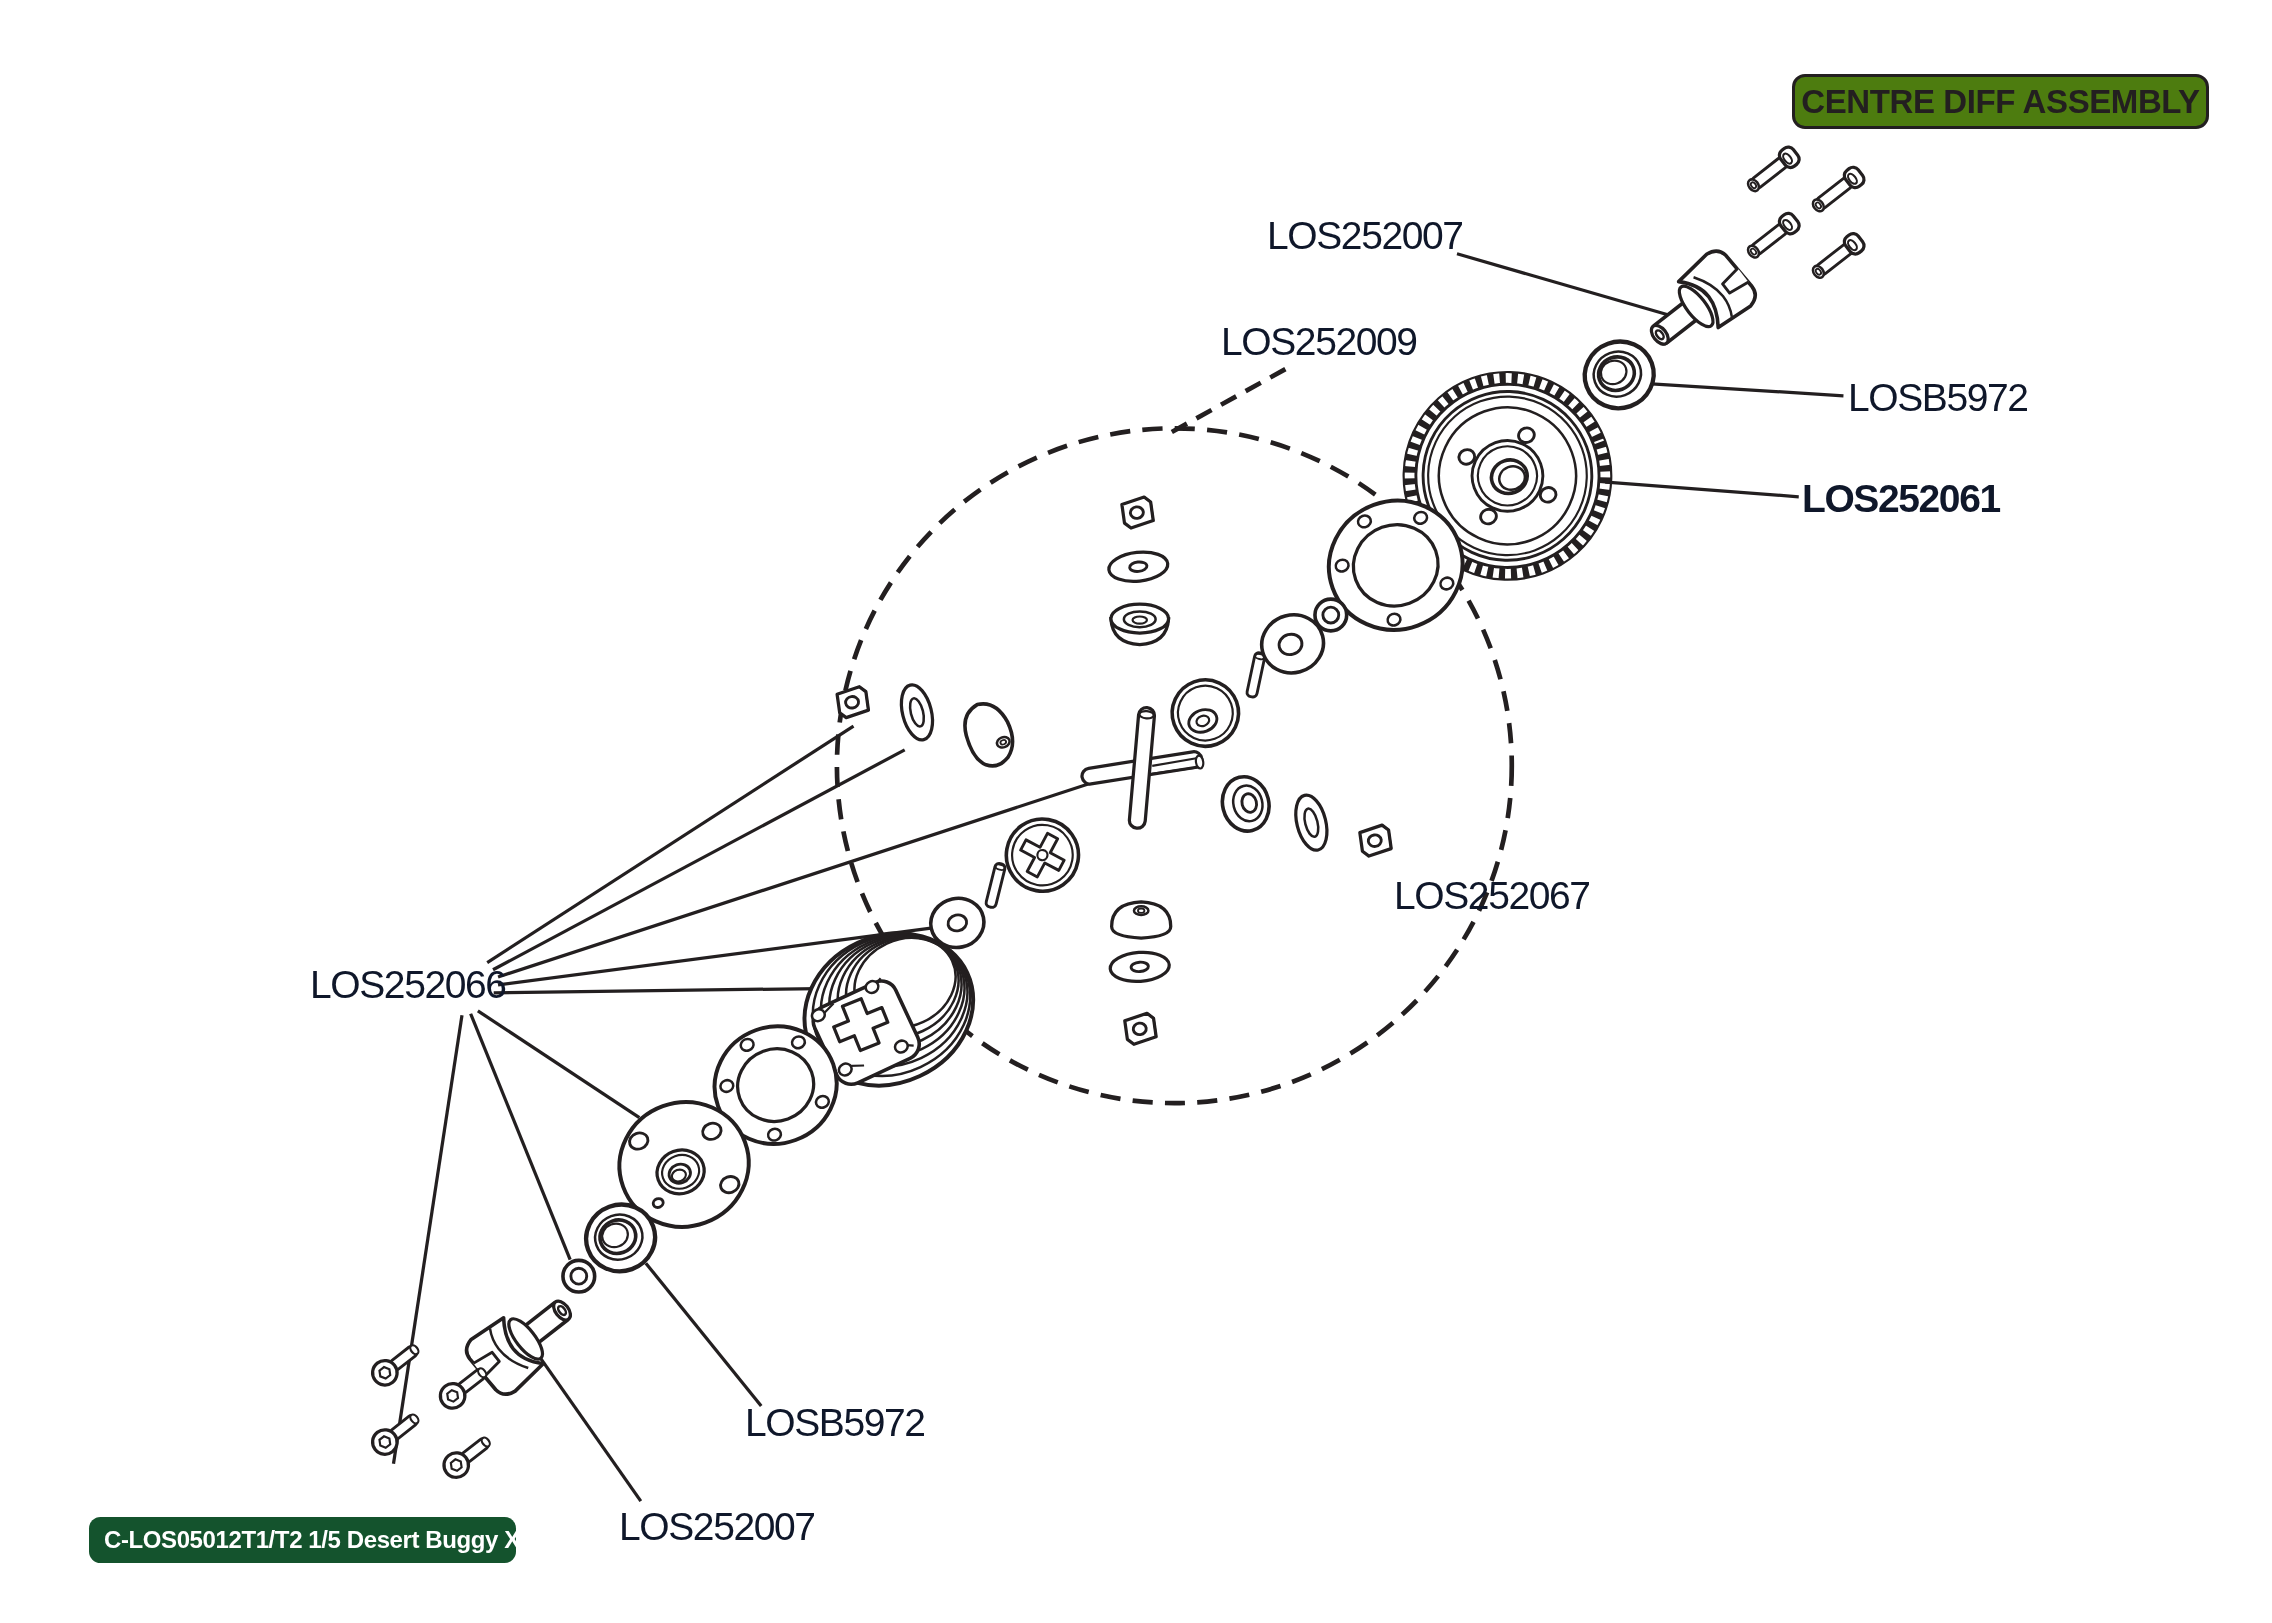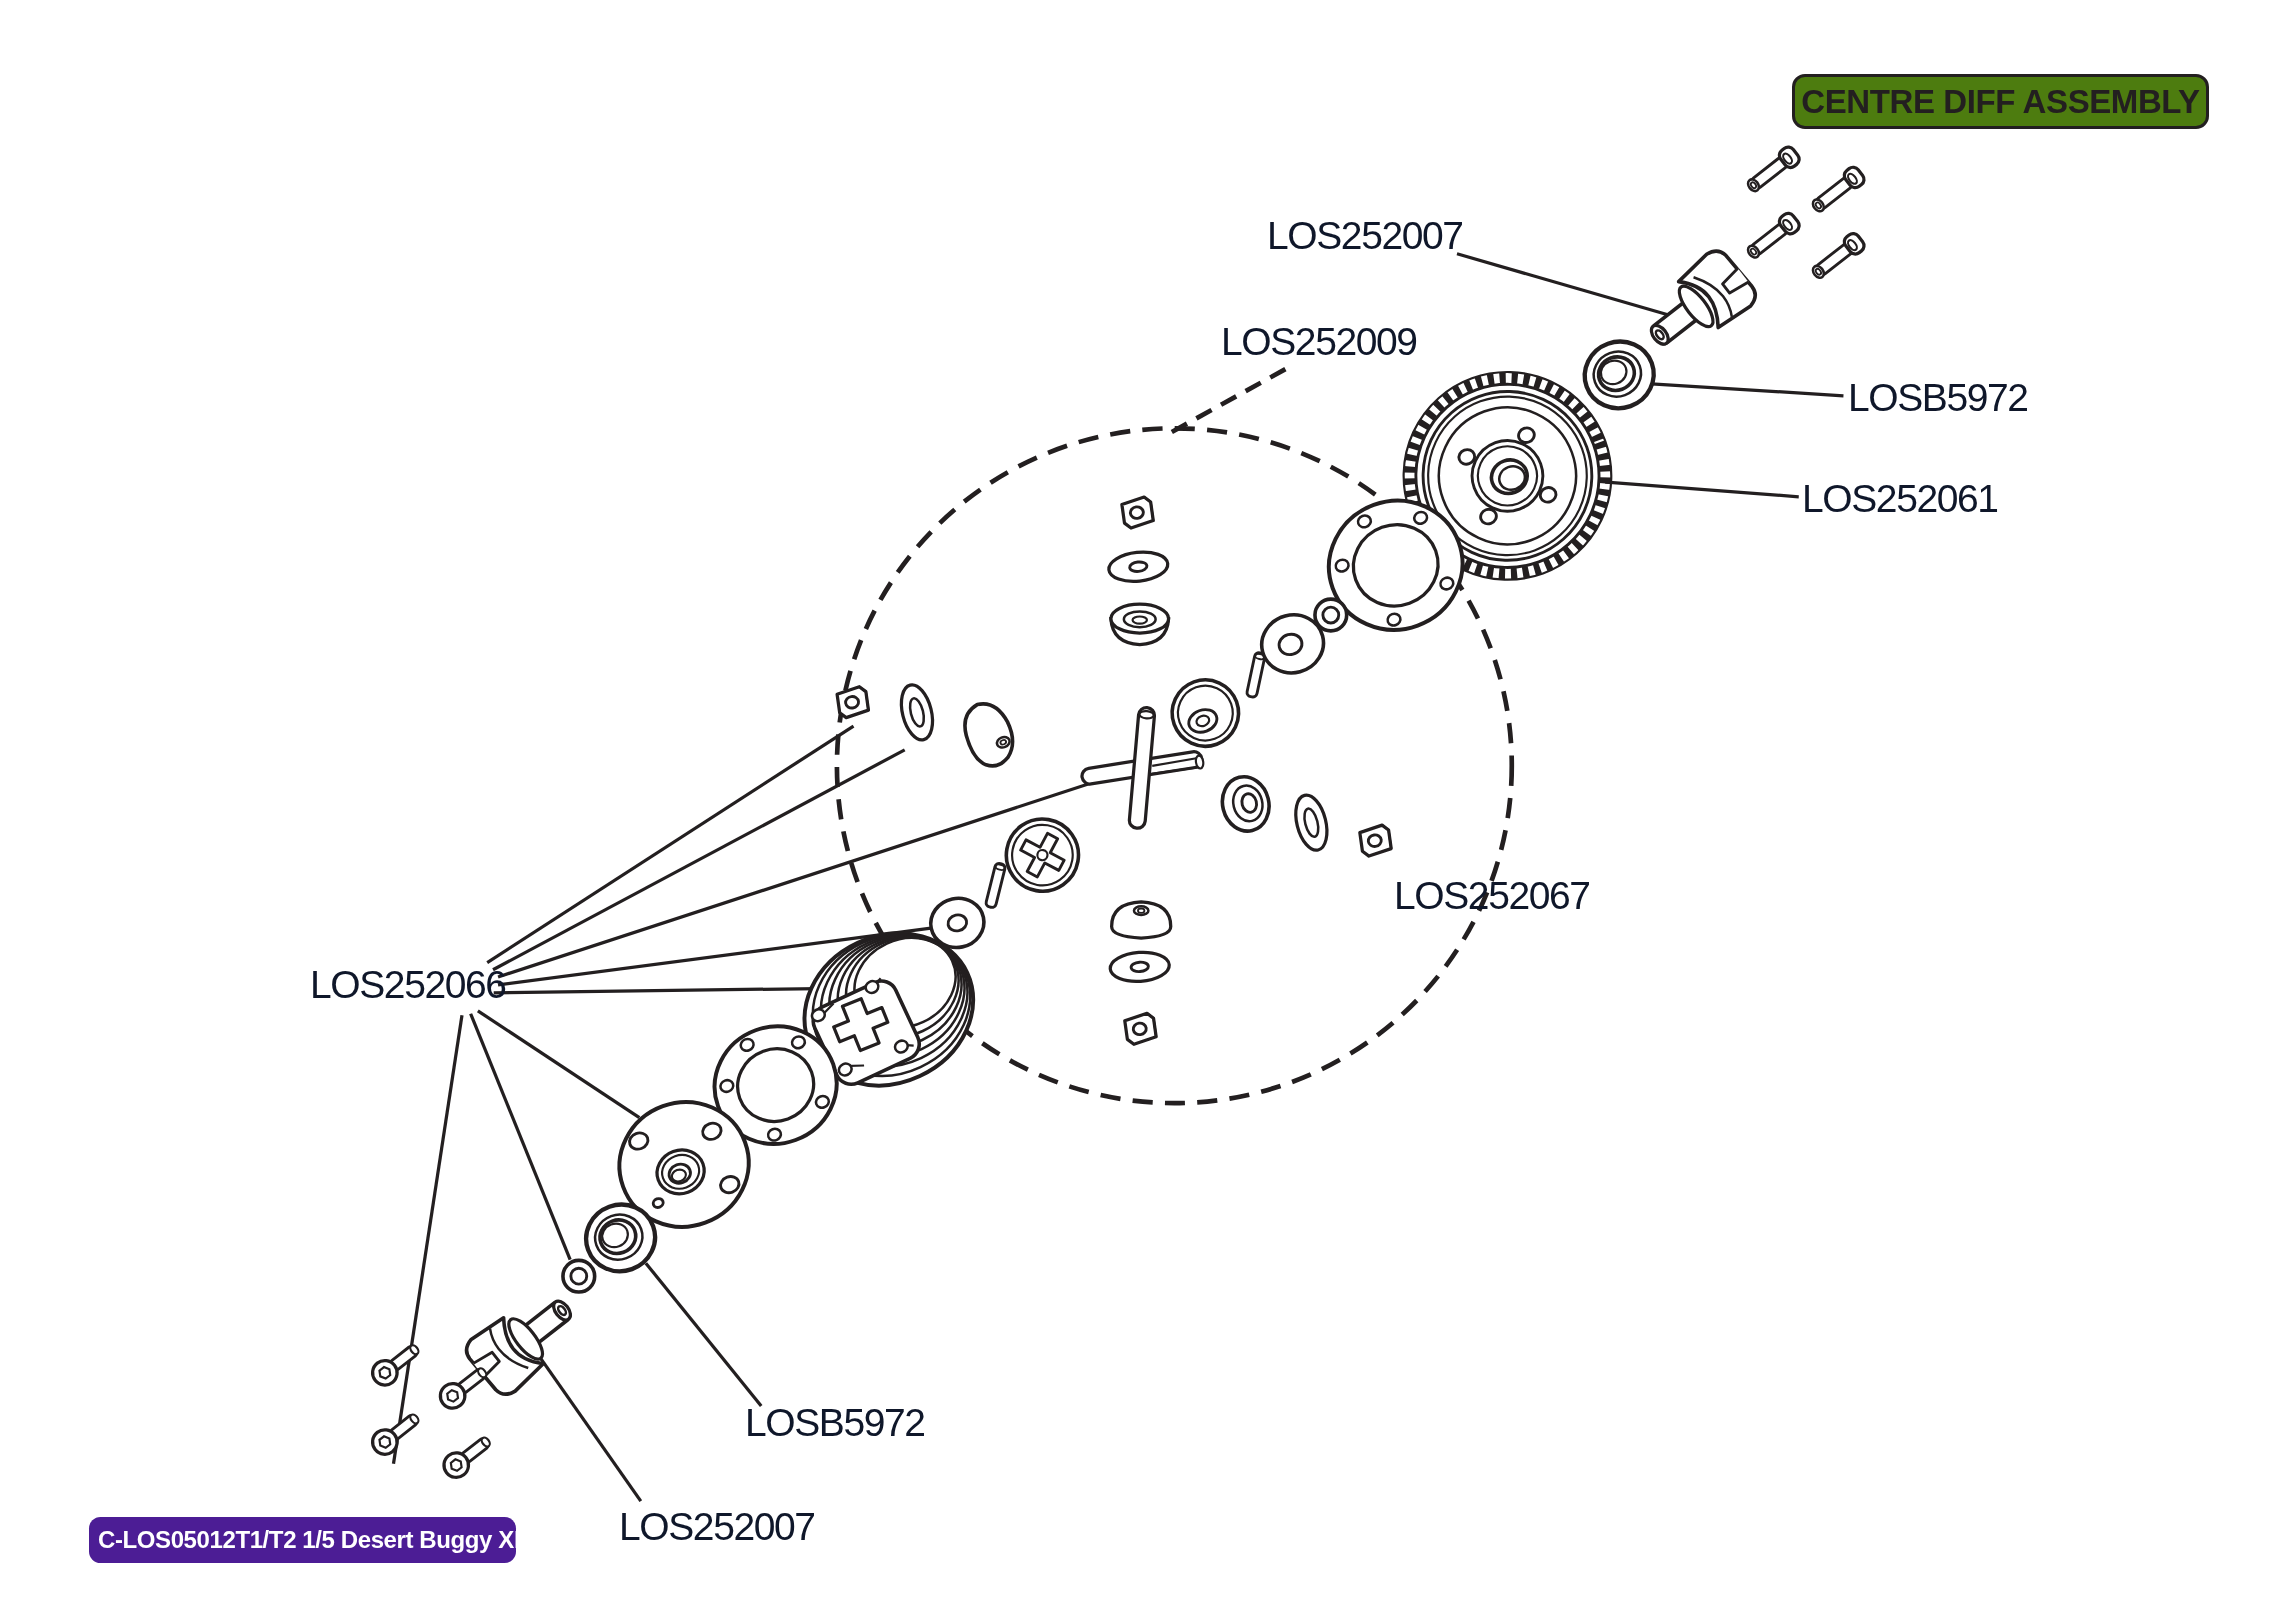--- a/index.html
+++ b/index.html
@@ -18,23 +18,23 @@
     position:absolute;
     left:1792px;top:74px;width:417px;height:55px;
     border:3.6px solid #231f20;border-radius:13px;
     display:flex;align-items:center;justify-content:center;
     font-weight:bold;font-size:33px;color:#231f20;letter-spacing:-0.4px;
     box-sizing:border-box;background:#4d7c0f;
   }
   .footer-box{
     position:absolute;
     left:89px;top:1517px;width:427px;height:46px;
-    background:#4c1d95;border-radius:11.5px;
+    background:#14532d;border-radius:11.5px;
     display:flex;align-items:center;
-    padding-left:9px;box-sizing:border-box;
+    padding-left:15px;box-sizing:border-box;
     color:#ffffff;font-weight:bold;font-size:24px;letter-spacing:-0.4px;
     white-space:nowrap;
   }
   .logo-wrap{position:absolute;left:63px;top:45px;width:339px;height:173px;}
 </style>
 </head>
 <body>
 
 <div id="stage">
 
@@ -303,21 +303,21 @@
   </svg>
 
 
   <div class="title-box">
     <span>CENTRE DIFF ASSEMBLY</span>
   </div>
 
   <div class="part-label" style="left:1267px;top:216px;">LOS252007</div>
   <div class="part-label" style="left:1221px;top:322px;">LOS252009</div>
   <div class="part-label" style="left:1848px;top:378px;">LOSB5972</div>
-  <div class="part-label" style="left:1802px;top:479px;">LOS252061</div>
+  <div class="part-label" style="left:1802px;top:479px;font-weight:bold;">LOS252061</div>
   <div class="part-label" style="left:1394px;top:876px;">LOS252067</div>
   <div class="part-label" style="left:310px;top:965px;">LOS252066</div>
   <div class="part-label" style="left:745px;top:1403px;">LOSB5972</div>
   <div class="part-label" style="left:619px;top:1507px;">LOS252007</div>
 
   <div class="footer-box">
     <span>C-LOS05012T1/T2 1/5 Desert Buggy XL-E RTR</span>
   </div>
 
 </div>

